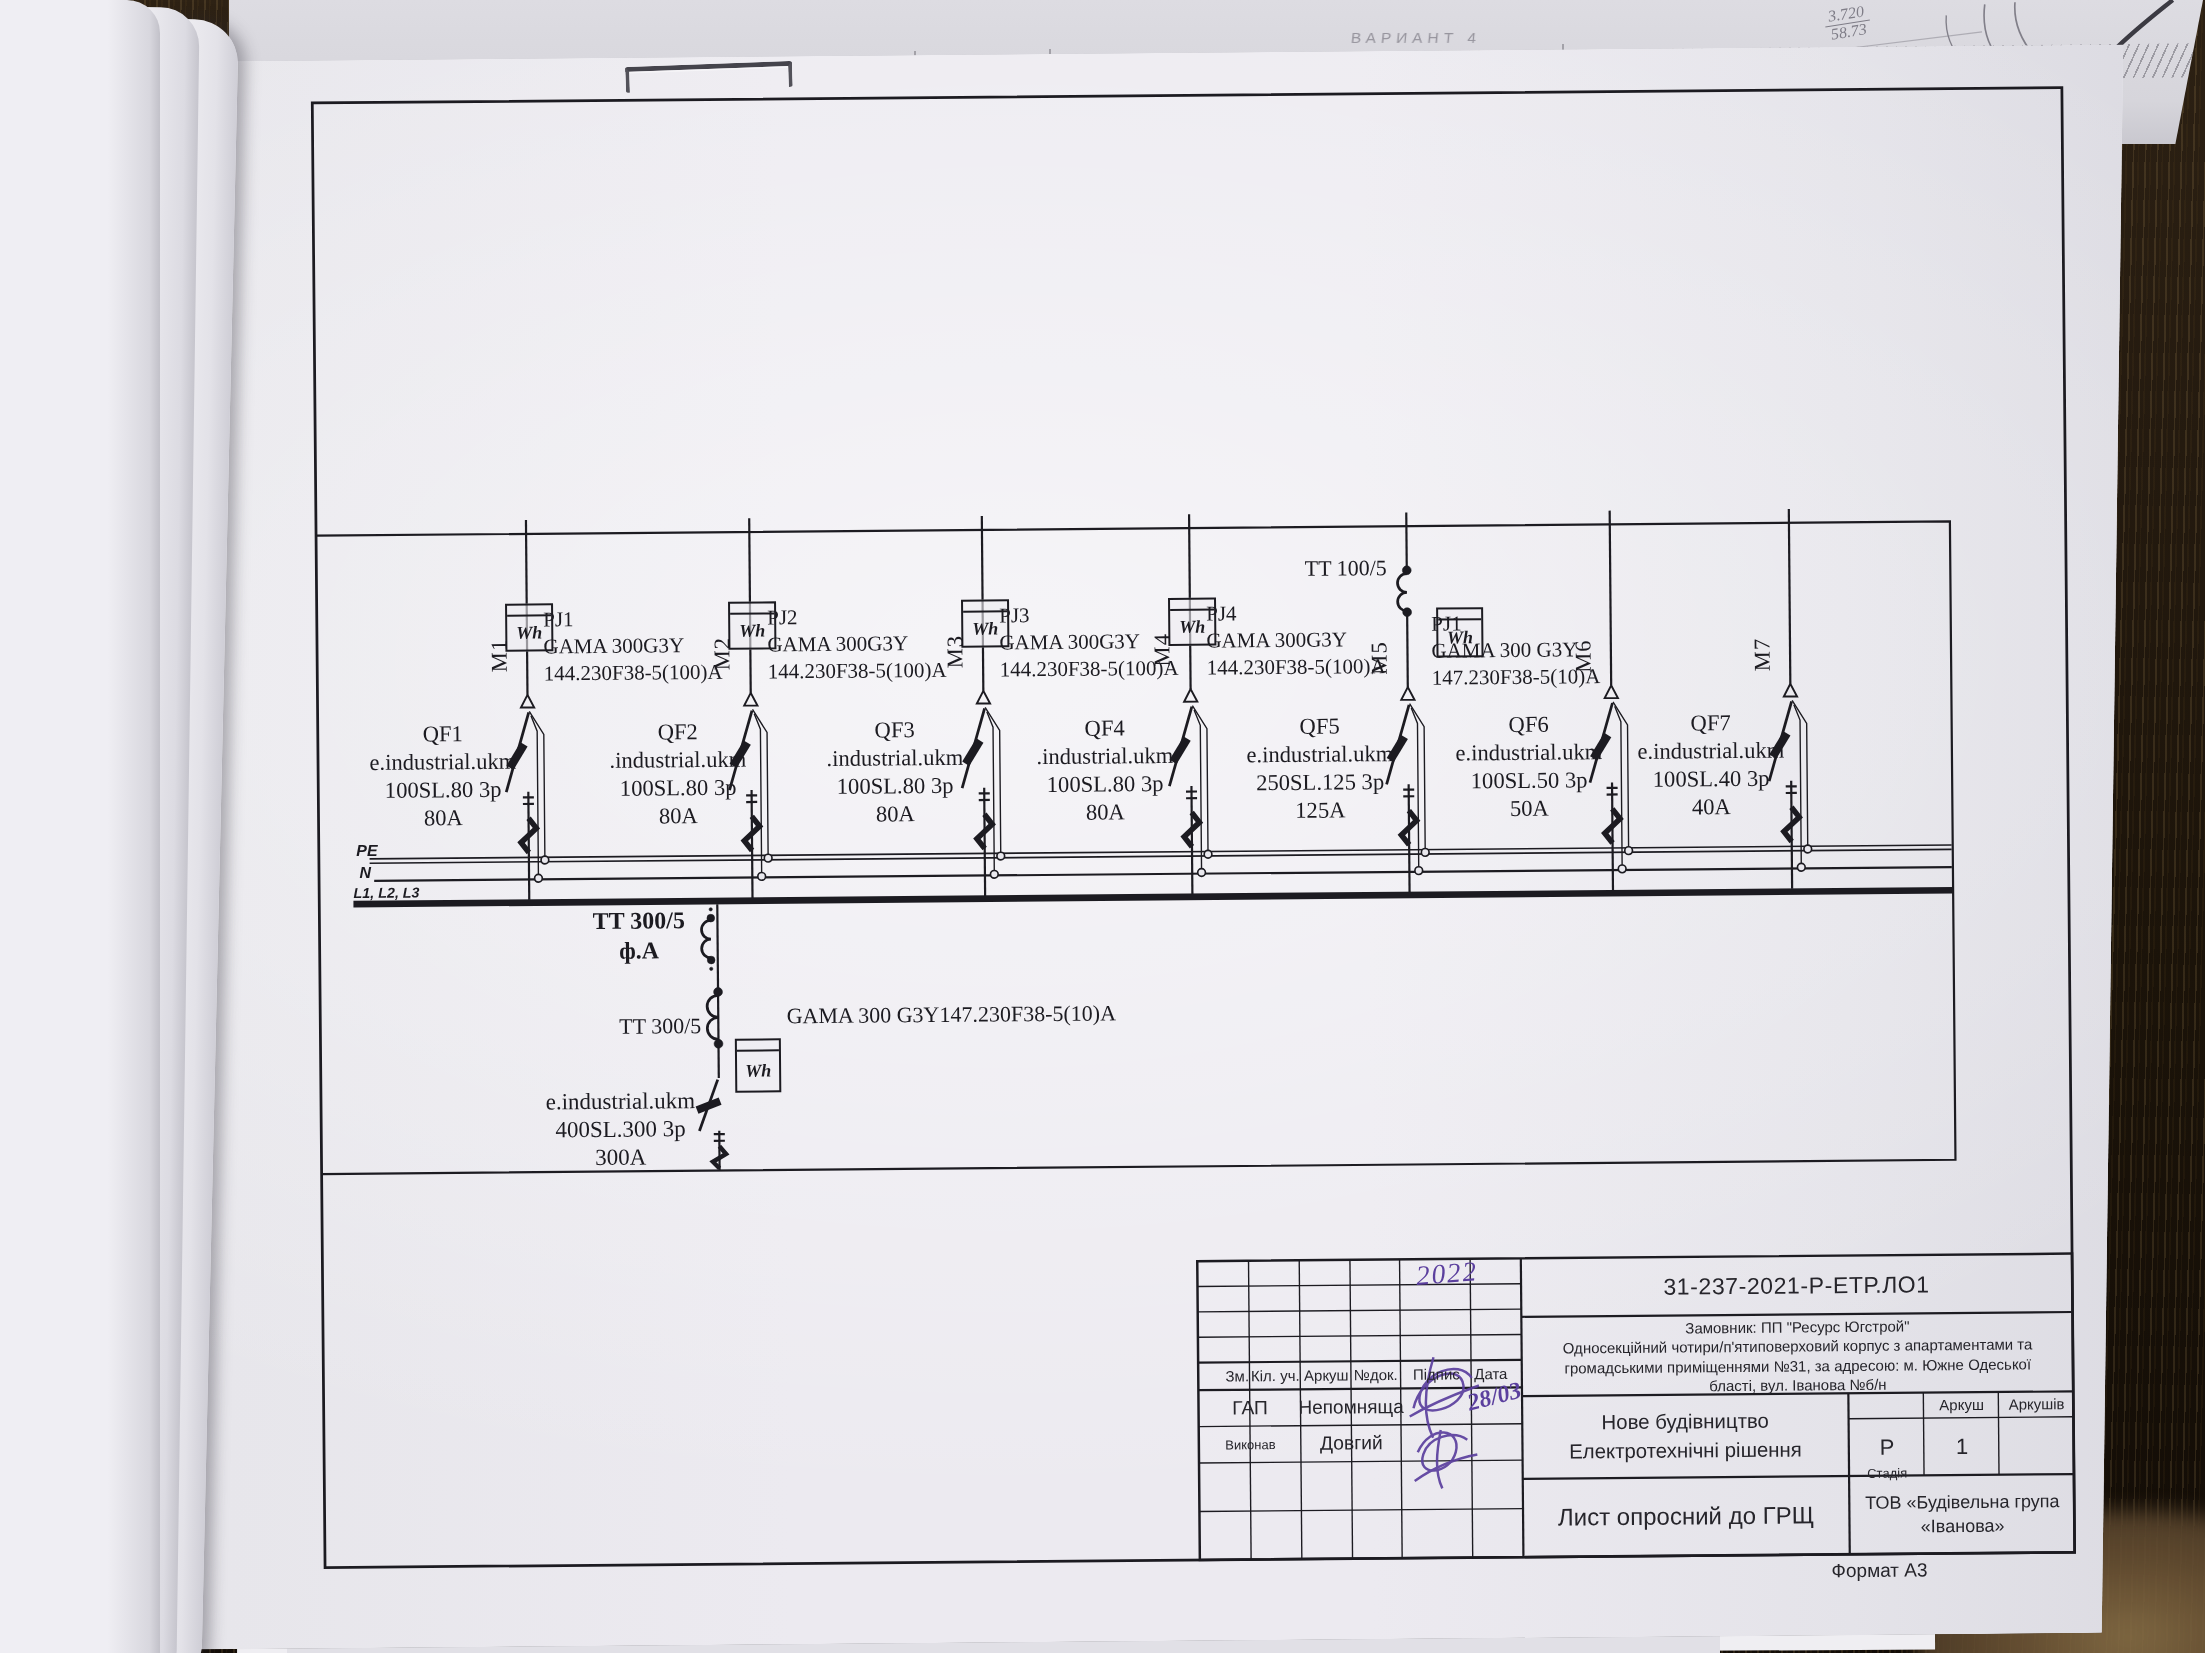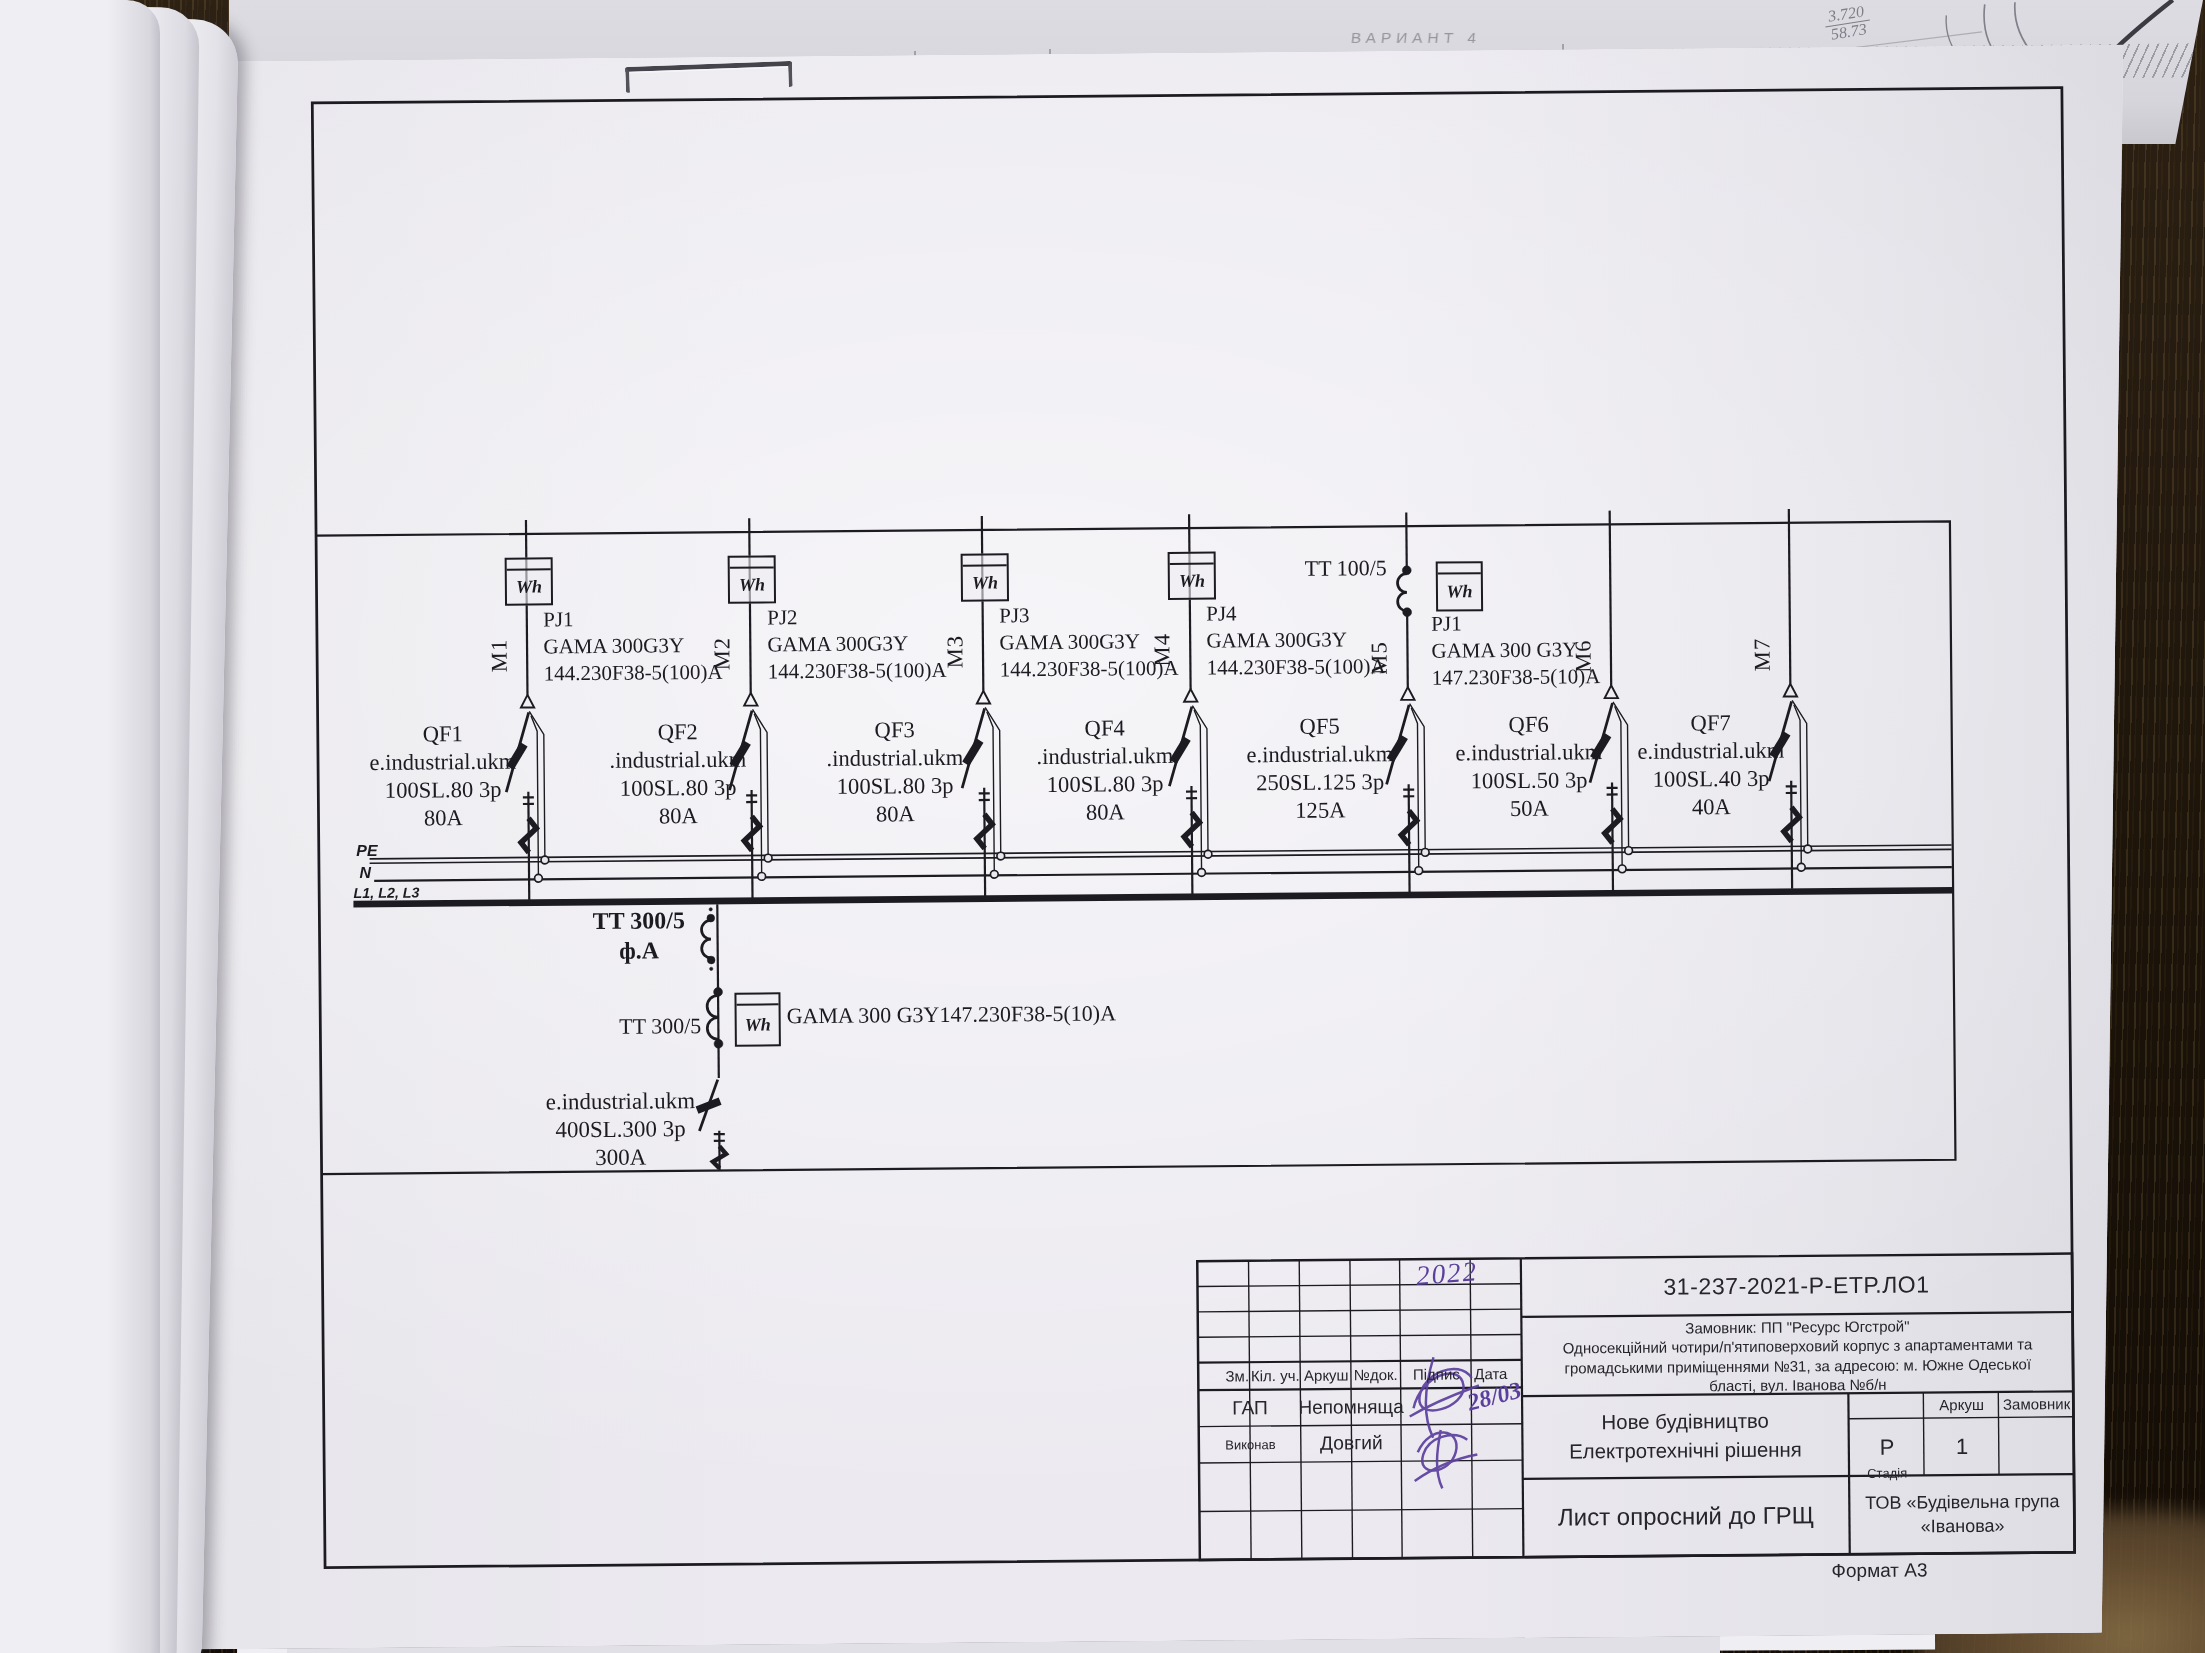--- a/index.html
+++ b/index.html
@@ -25,21 +25,21 @@
       radial-gradient(120% 90% at 45% 38%,rgba(255,255,255,.5) 0%,rgba(255,255,255,0) 60%),
       linear-gradient(90deg,#c9c8cf 0px,#dbdae0 50px,#e7e6eb 143px,#eceaf0 34%,#eceaf0 62%,#e4e3e9 85%,#dcdbe2 100%),
       #e9e8ed;
     clip-path:polygon(0 0,98.7% 0,97.0% 100%,0 100%);
     box-shadow:0 14.3px 27.6px rgba(0,0,0,.5);}
   #wires{position:absolute;left:0;top:0;z-index:2;}
   .lbl{position:absolute;z-index:3;}
   .mlab{position:absolute;z-index:3;writing-mode:vertical-rl;transform:rotate(180deg);font:22.6px "Liberation Serif",serif;color:#1c1b21;letter-spacing:1.1px;}
   .pj{position:absolute;z-index:3;width:314px;font:21px "Liberation Serif",serif;line-height:27px;color:#1c1b21;}
   .qfb{position:absolute;z-index:3;width:259px;text-align:center;font:22.6px "Liberation Serif",serif;line-height:28px;color:#1c1b21;}
-  .meter{position:absolute;z-index:3;border:2.8px solid #1c1b21;background:rgba(238,237,242,.6);}
+  .meter{position:absolute;z-index:3;border:2.8px solid #1c1b21;background:rgba(238,237,242,.6);margin-top:46px;}
   .meter .strip{height:8.8px;border-bottom:2.2px solid #1c1b21;}
   .meter .wh{display:flex;align-items:center;justify-content:center;font:italic bold 18px "Liberation Serif",serif;color:#1c1b21;height:calc(100% - 11px);}
   .busl{position:absolute;z-index:3;font:italic bold 16px "Liberation Sans",sans-serif;color:#1c1b21;}
   
   .tb{position:absolute;z-index:3;color:#26252b;}
   .hand{color:#5b3f9e;z-index:4;}
   #staple{position:absolute;left:632px;top:61px;width:159px;height:21px;border-top:5px solid #45444c;border-left:4.4px solid #53525a;border-right:4.4px solid #53525a;border-radius:2.8px;transform:rotate(-1.6deg);box-shadow:inset 0 1.7px 0 rgba(255,255,255,.45);z-index:5;}
   .pagesBtm{position:absolute;background:#efeef2;}
 </style>
 </head>
@@ -334,21 +334,21 @@
     <div class="tb ctr" style="left:1194px;top:1392px;width:102px;height:36px;font-size:19.3px;">ГАП</div>
     <div class="tb ctr" style="left:1296px;top:1392px;width:100px;height:36px;font-size:19px;">Непомняща</div>
     <div class="tb ctr" style="left:1194px;top:1428px;width:102px;height:36px;font-size:13px;">Виконав</div>
     <div class="tb ctr" style="left:1296px;top:1428px;width:100px;height:36px;font-size:19.3px;">Довгий</div>
     <div class="tb" style="left:1517px;top:1400px;width:326px;height:83px;display:flex;flex-direction:column;align-items:center;justify-content:center;font-size:20.4px;line-height:29px;text-align:center;">
       <div>Нове будівництво</div>
       <div>Електротехнічні рішення</div>
     </div>
     <div class="tb ctr" style="left:1844px;top:1468px;width:75px;height:25px;font-size:13px;">Стадія</div>
     <div class="tb ctr" style="left:1919px;top:1400px;width:75px;height:25px;font-size:15px;">Аркуш</div>
-    <div class="tb ctr" style="left:1994px;top:1400px;width:75px;height:25px;font-size:15px;">Замовник</div>
+    <div class="tb ctr" style="left:1994px;top:1400px;width:75px;height:25px;font-size:15px;">Аркушів</div>
     <div class="tb ctr" style="left:1844px;top:1426px;width:75px;height:57px;font-size:22px;">Р</div>
     <div class="tb ctr" style="left:1919px;top:1426px;width:75px;height:57px;font-size:22px;">1</div>
     <div class="tb ctr" style="left:1517px;top:1483px;width:326px;height:78px;font-size:24px;">Лист опросний до ГРЩ</div>
     <div class="tb" style="left:1844px;top:1483px;width:225px;height:78px;display:flex;flex-direction:column;align-items:center;justify-content:center;font-size:18px;line-height:24px;text-align:center;">
       <div>ТОВ  «Будівельна група</div>
       <div>«Іванова»</div>
     </div>
     <div class="tb" style="left:1825px;top:1567px;font-size:19px;">Формат А3</div>
 
     <div class="tb hand" style="left:1412px;top:1261px;font:italic 27.6px 'Liberation Serif',serif;transform:rotate(-4deg);letter-spacing:1.7px;">2022</div>

